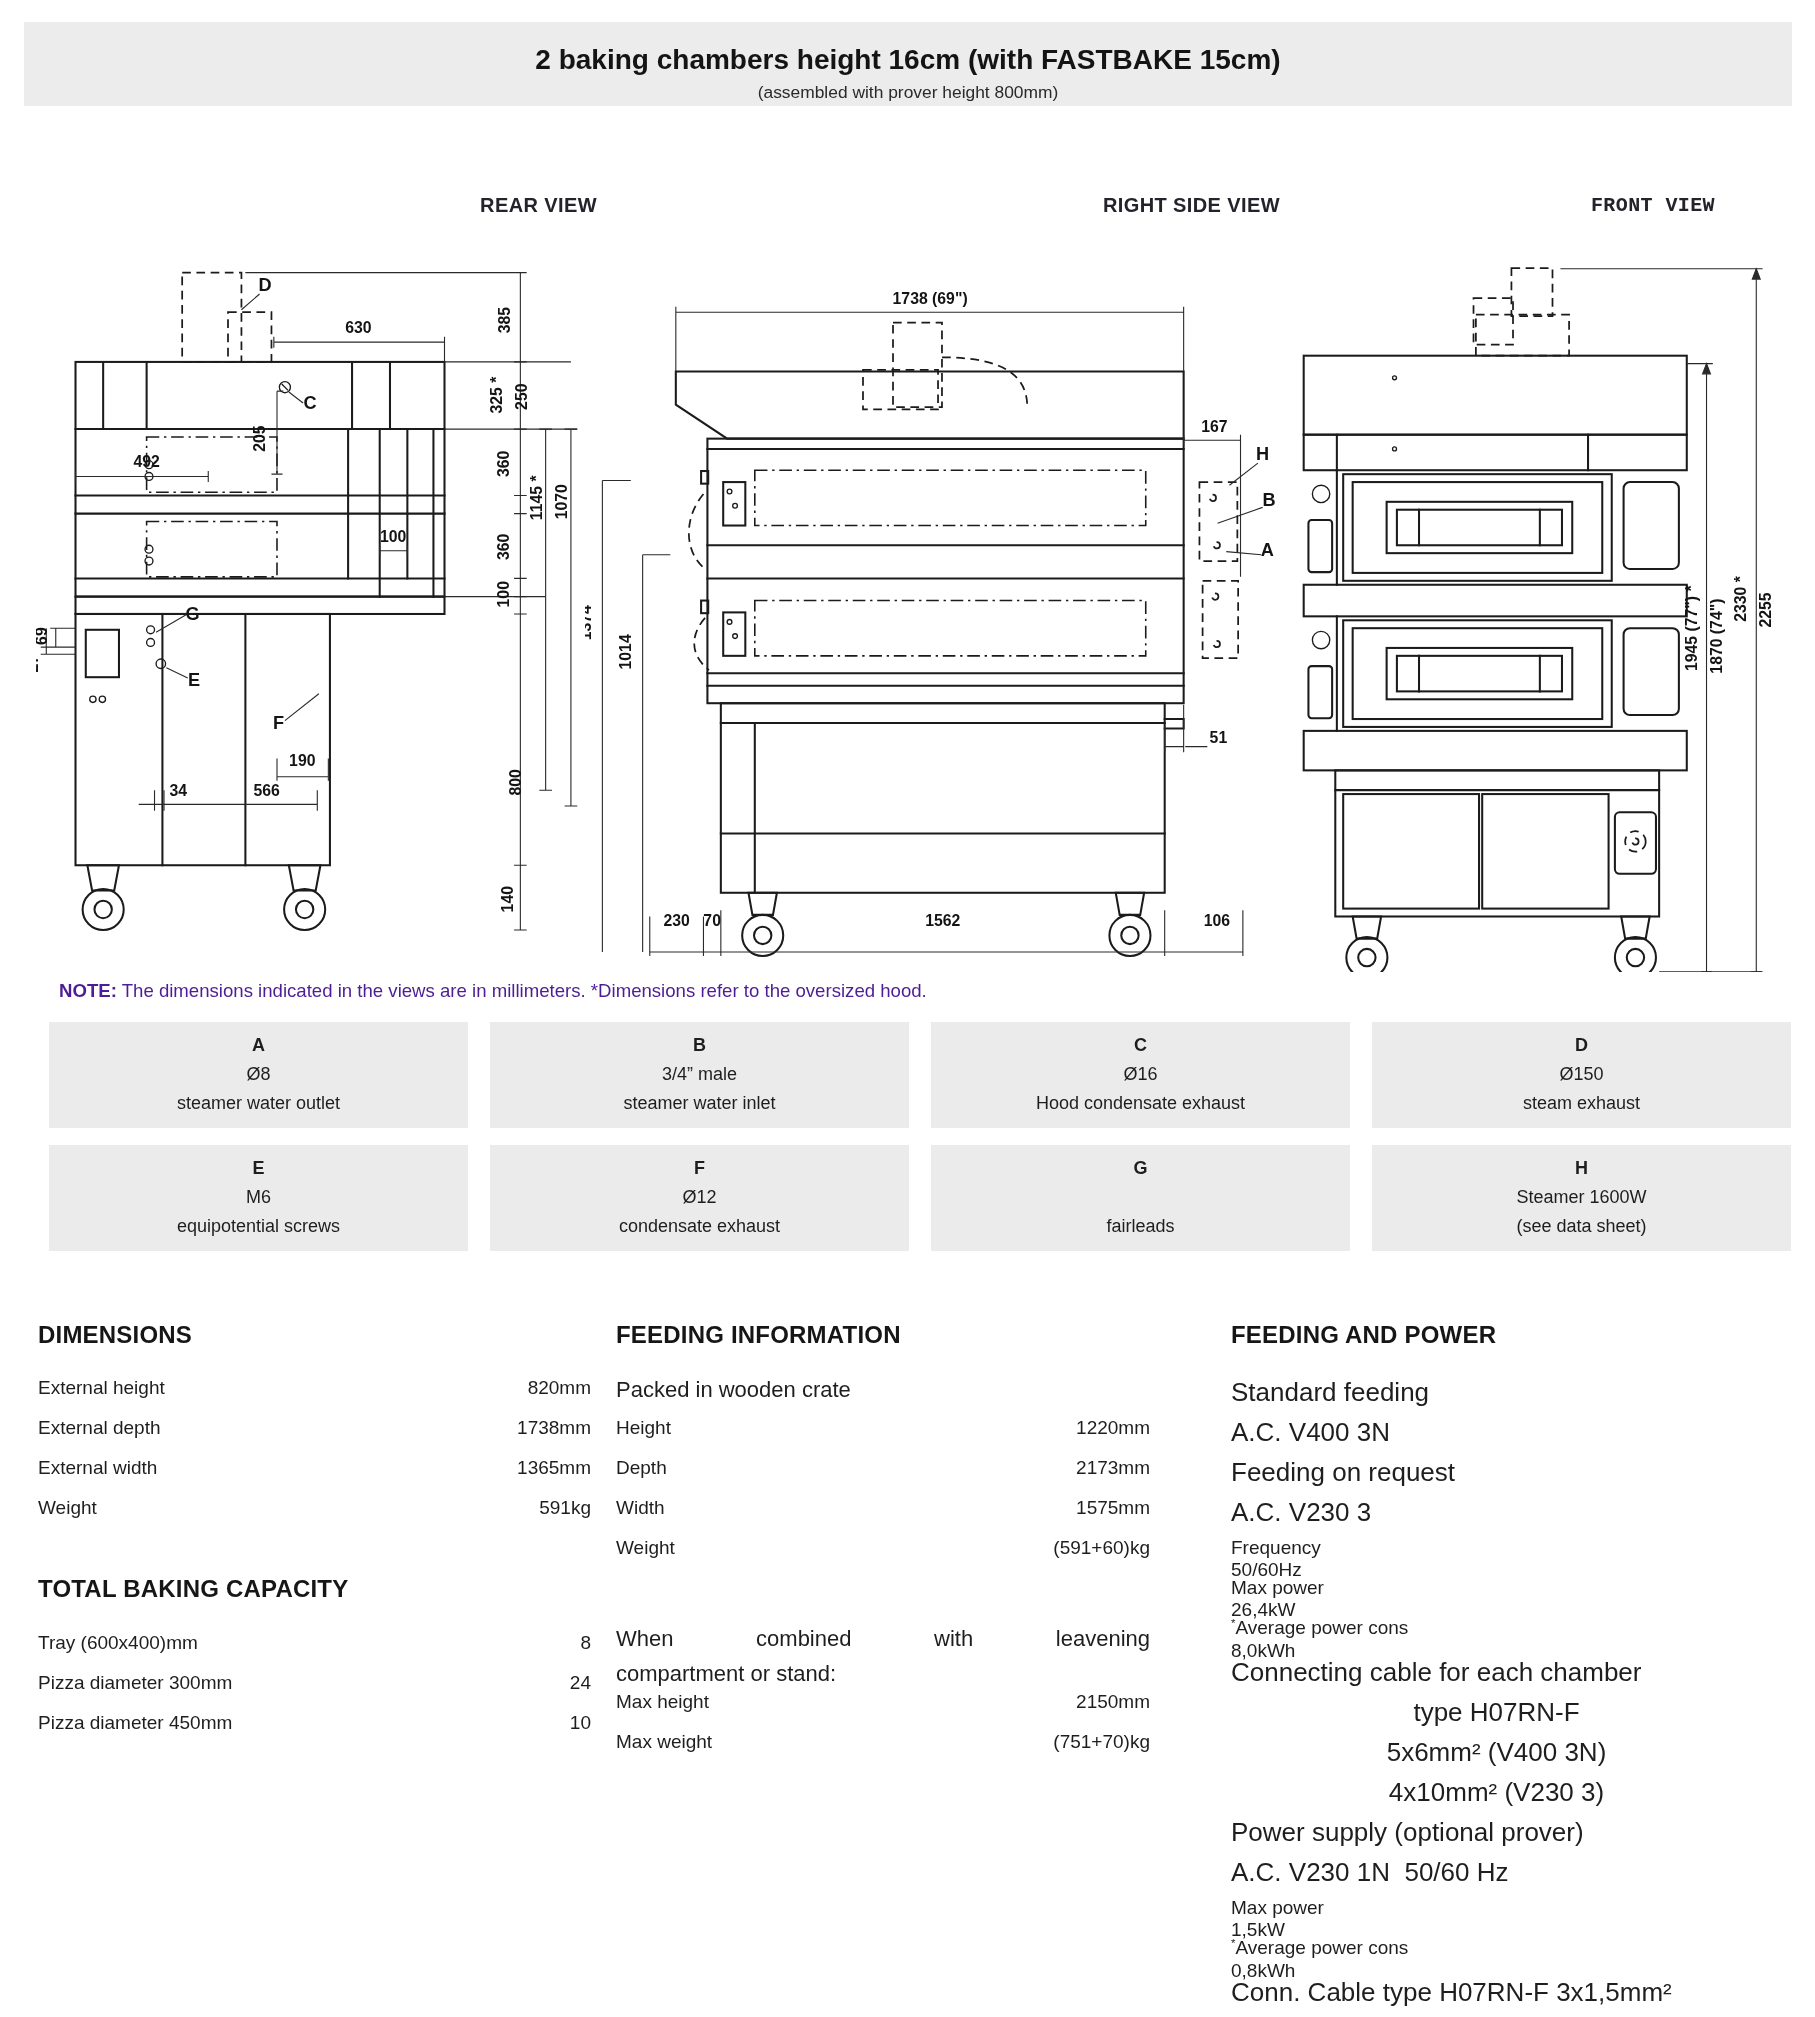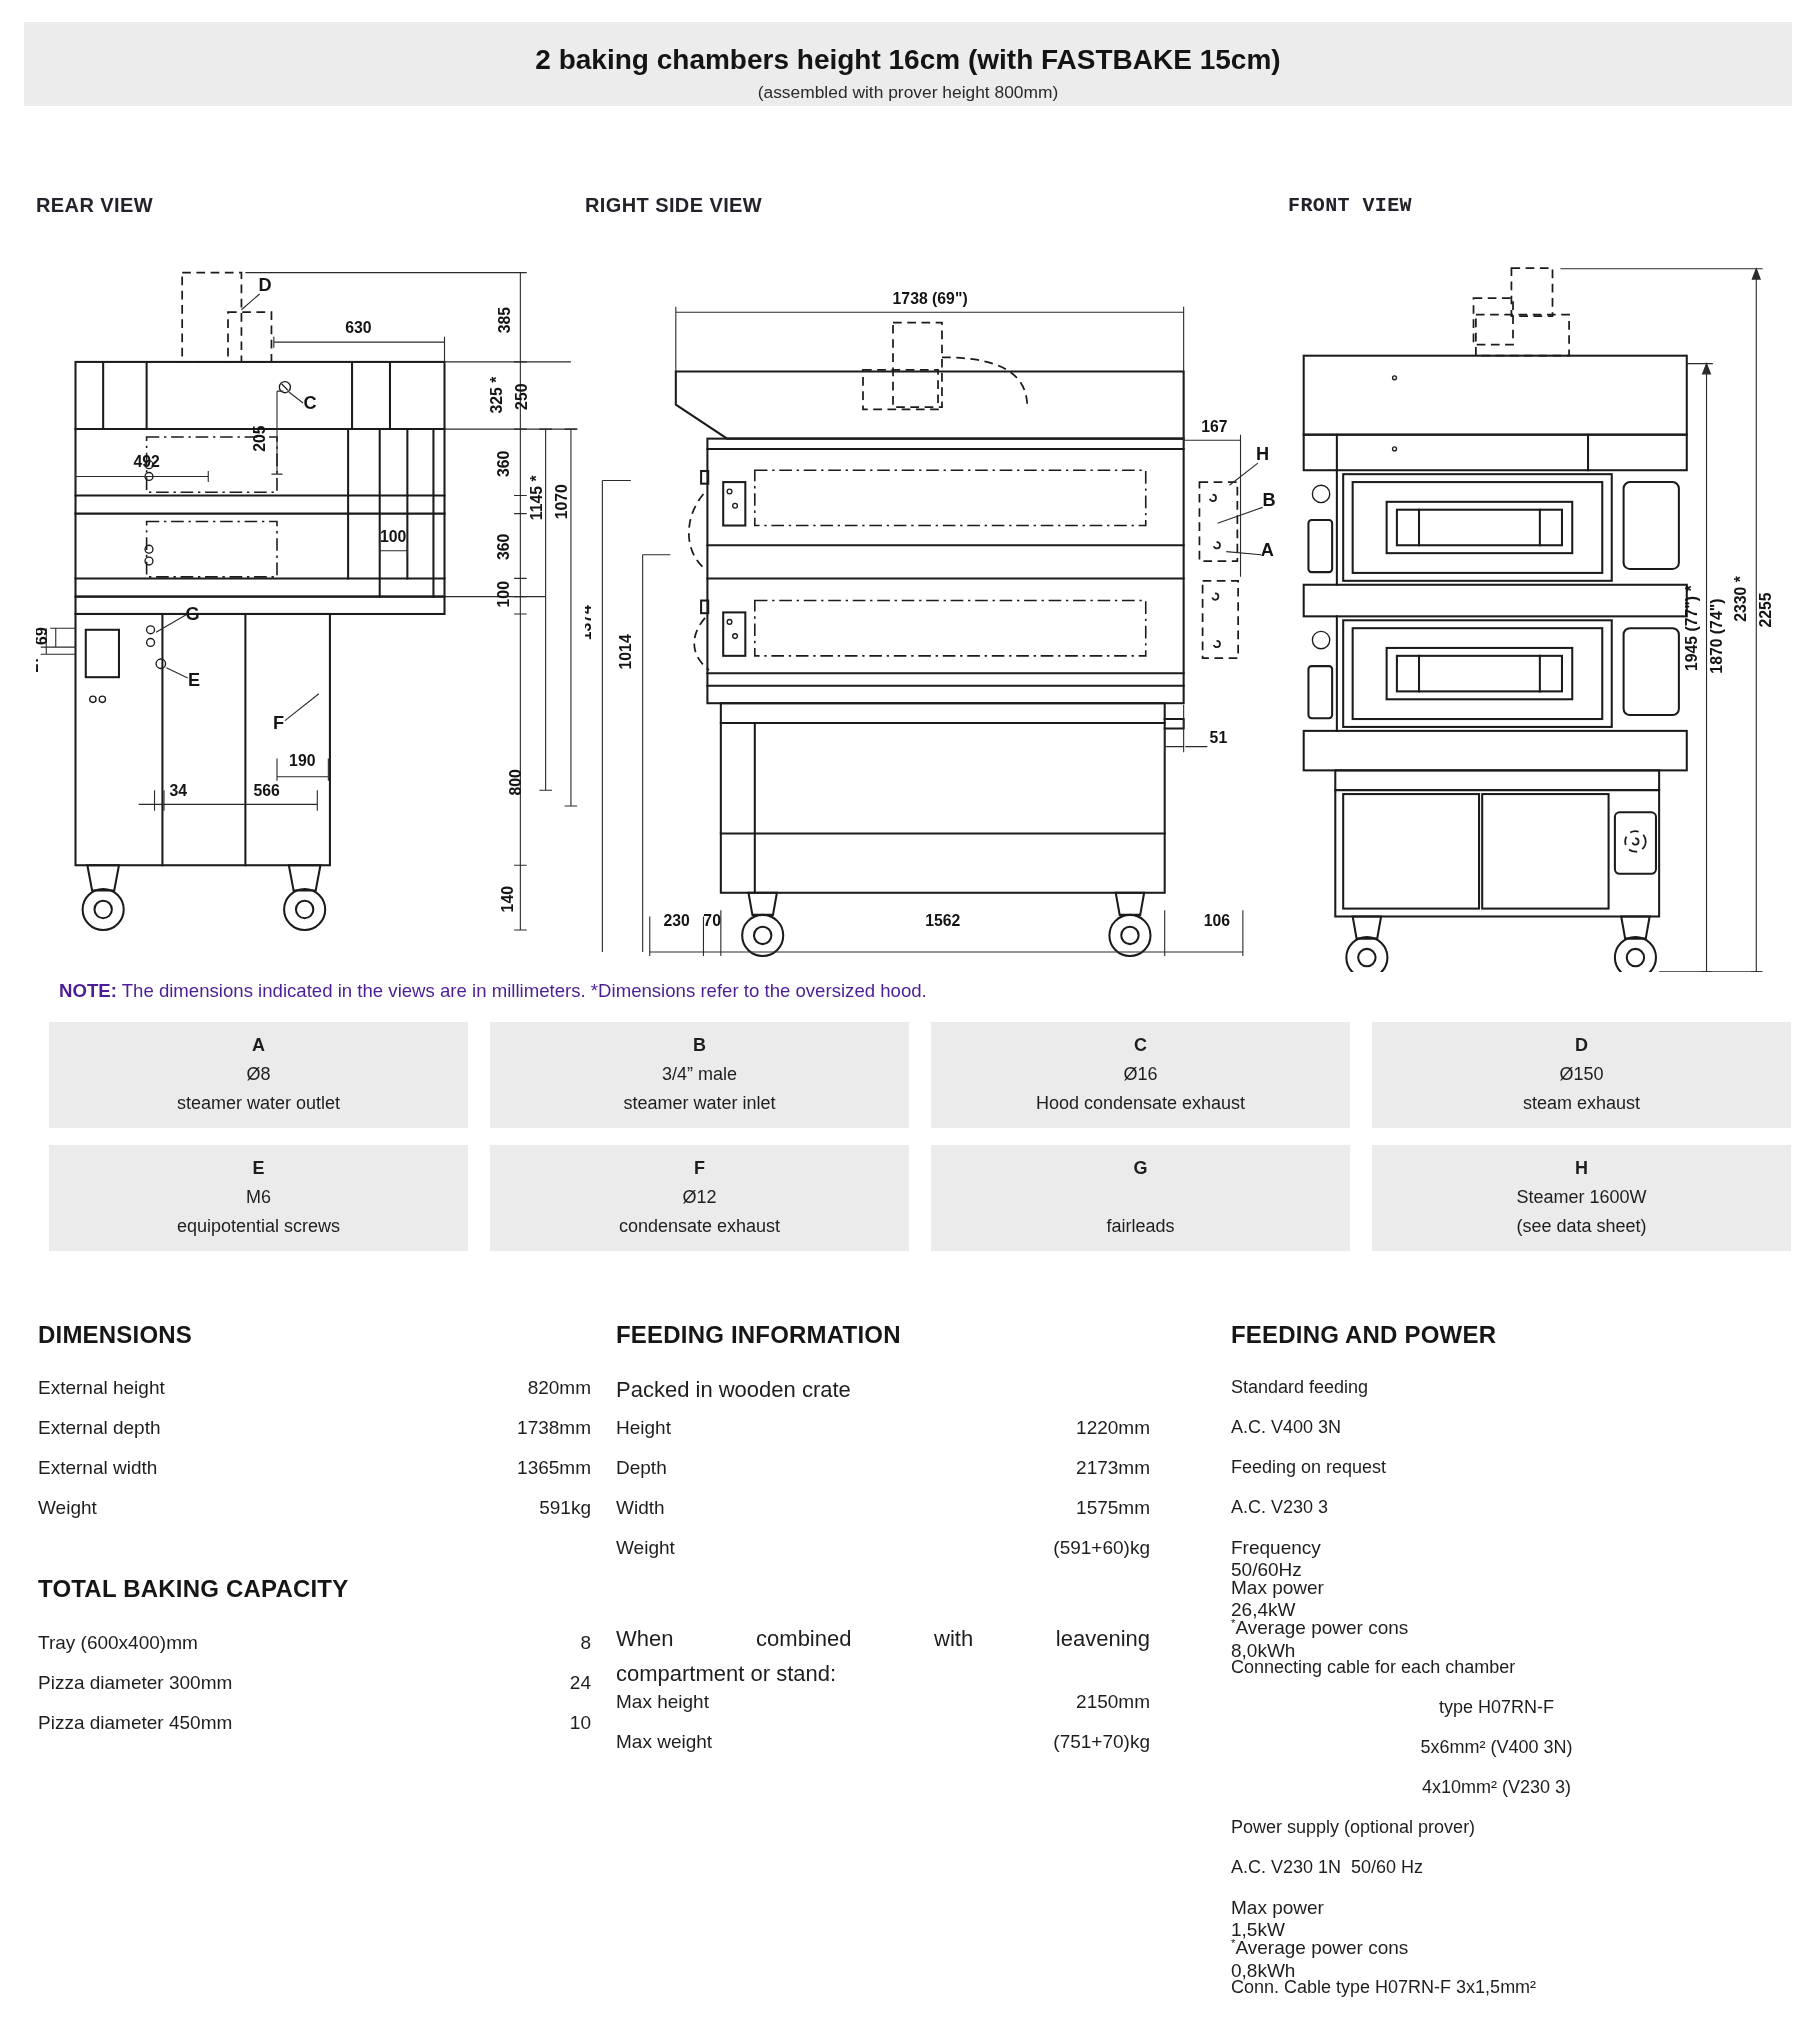--- a/index.html
+++ b/index.html
@@ -3,21 +3,21 @@
 <meta charset="utf-8">
 <style>
   html,body{margin:0;padding:0;background:#fff;}
   body{font-family:"Liberation Sans",sans-serif;color:#1e1e1e;}
   .page{position:relative;width:1816px;height:2017px;background:#fff;overflow:hidden;}
 
   .titlebar{position:absolute;left:24px;top:22px;width:1768px;height:84px;background:#ececec;text-align:center;}
   .title{padding-top:22px;font-size:28px;font-weight:bold;color:#141414;}
   .subtitle{padding-top:5.5px;font-size:17.4px;color:#2a2a2a;}
 
-  .view-title{position:absolute;top:194px;font-size:20px;font-weight:bold;color:#23232b;text-align:left;letter-spacing:0.4px;}
+  .view-title{position:absolute;top:194px;font-size:20px;font-weight:bold;color:#23232b;text-align:right;letter-spacing:0.4px;}
   #vt-rear{left:36px;width:561px;}
   #vt-side{left:585px;width:695px;}
   #vt-front{left:1288px;width:427px;font-family:Liberation Mono, monospace;}
 
   svg.view{position:absolute;top:237px;}
   #svg-rear{left:36px;}
   #svg-side{left:585px;}
   #svg-front{left:1280px;}
 
   .ln{stroke:#1b1b1b;stroke-width:2.6;fill:none;stroke-linejoin:miter;stroke-linecap:square;}
@@ -40,21 +40,21 @@
   #col-dim{left:38px;width:553px;}
   #col-ship{left:616px;width:534px;}
   #col-feed{left:1231px;width:578px;}
   h2.sec{margin:0 0 28.4px 0;font-size:24px;font-weight:bold;color:#161616;letter-spacing:0.2px;}
   h2.mt{margin-top:38px;}
   .srow{display:flex;justify-content:space-between;align-items:baseline;height:40px;font-size:19px;text-align:center;}
   .intro{height:40px;font-size:22px;}
   .combined{margin-top:44px;}
   .comb{font-size:22px;line-height:35px;}
   .just{text-align:justify;text-align-last:justify;}
-  .fline{height:40px;font-size:18px;}
+  .fline{height:40px;font-size:26px;}
   .fcenter{text-align:center;padding-right:47px;box-sizing:border-box;}
   .frow{padding-right:79px;flex-direction:column;}
   sup{font-size:.6em;}
 </style>
 </head>
 <body>
 
 <div class="page">
 
   <header class="titlebar">

